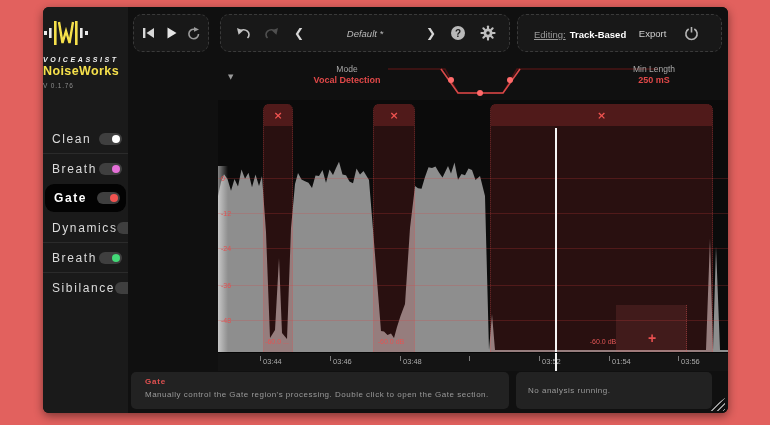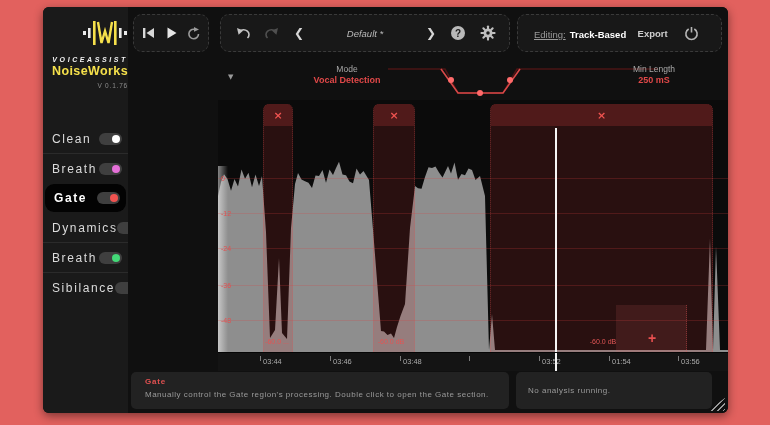--- a/index.html
+++ b/index.html
@@ -2,21 +2,21 @@
 <html><head>
 <meta charset="utf-8">
 <style>
   html,body{margin:0;padding:0;}
   .stage{position:relative;width:770px;height:425px;background:#e2615e;overflow:hidden;
          font-family:"Liberation Sans",sans-serif;-webkit-font-smoothing:antialiased;}
   .window{position:absolute;left:43px;top:7px;width:685px;height:406px;background:#131313;
           border-radius:6px;overflow:hidden;box-shadow:0 3px 10px rgba(0,0,0,.45);}
   
   .sidebar{position:absolute;left:0;top:0;width:85px;height:100%;background:#1a1a1a;}
-  .logo{position:absolute;left:0;top:10px;width:85px;text-align:right;}
+  .logo{position:absolute;left:0;top:10px;width:85px;text-align:left;}
   .brand-assist{margin-top:3px;font-size:7px;font-weight:bold;font-style:italic;color:#f2f2f2;letter-spacing:2.6px;}
   .brand-name{font-size:12.5px;font-weight:bold;color:#f5e04b;letter-spacing:.4px;margin-top:1px;}
   .brand-ver{font-size:6.5px;color:#8d8d8d;letter-spacing:.8px;margin-top:4px;}
   .nav{position:absolute;left:0;top:117px;width:85px;}
   .nav-item{position:relative;height:29px;display:flex;align-items:center;padding:0 6px 0 9px;cursor:pointer;}
   .nav-item+.nav-item{border-top:1px solid #2b2b2b;}
   .nav-item.selected{background:#030303;border-radius:9px;border-top:none;margin:1px 2px;height:28px;}
   .nav-item.selected+.nav-item{border-top:none;}
   .nav-label{font-size:12px;color:#dcdcdc;letter-spacing:1.6px;flex:1;}
   .nav-item.selected .nav-label{color:#fff;font-weight:bold;}
@@ -26,21 +26,21 @@
   .main{position:absolute;left:85px;top:0;width:600px;height:100%;background:#101010;}
   .tgroup{position:absolute;top:7px;height:38px;background:#181818;border:1px dashed #3a3a3a;
           border-radius:9px;display:flex;align-items:center;box-sizing:border-box;}
   .tbtn{background:none;border:none;padding:0;margin:0;display:flex;align-items:center;justify-content:center;
         width:26px;height:26px;cursor:pointer;color:#c9c9c9;}
   .tbtn.dim{color:#565656;}
   .chev{font-size:12px;font-weight:bold;color:#d6d6d6;font-family:"DejaVu Sans",sans-serif;}
   .preset{flex:1;text-align:center;font-size:9.5px;font-style:italic;color:#b9b9b9;cursor:pointer;}
   .editing-lbl{font-size:9.5px;color:#9a9a9a;text-decoration:underline;}
   .editing-val{font-size:9.5px;color:#ffffff;font-weight:bold;margin-left:4px;}
-  .export{font-size:9.5px;color:#cfcfcf;cursor:pointer;font-weight:bold;}
+  .export{font-size:9.5px;color:#cfcfcf;cursor:pointer;}
   
   .gheader{position:absolute;left:90px;top:50px;width:589px;height:43px;}
   .mode-block{position:absolute;left:54px;top:7px;width:150px;text-align:center;cursor:pointer;}
   .hd-lbl{font-size:8.5px;color:#a8a8a8;}
   .hd-val{font-size:9px;color:#e04848;font-weight:bold;margin-top:1px;}
   .drop-arrow{position:absolute;left:10px;top:16px;font-size:7px;color:#9a9a9a;cursor:pointer;font-family:"DejaVu Sans",sans-serif;}
   .minlen-block{position:absolute;left:386px;top:7px;width:100px;text-align:center;cursor:pointer;}
   
   .plot{position:absolute;left:90px;top:93px;width:589px;height:252px;background:#0b0b0b;overflow:hidden;}
   .plot svg.wave{position:absolute;left:0;top:0;z-index:1;}

